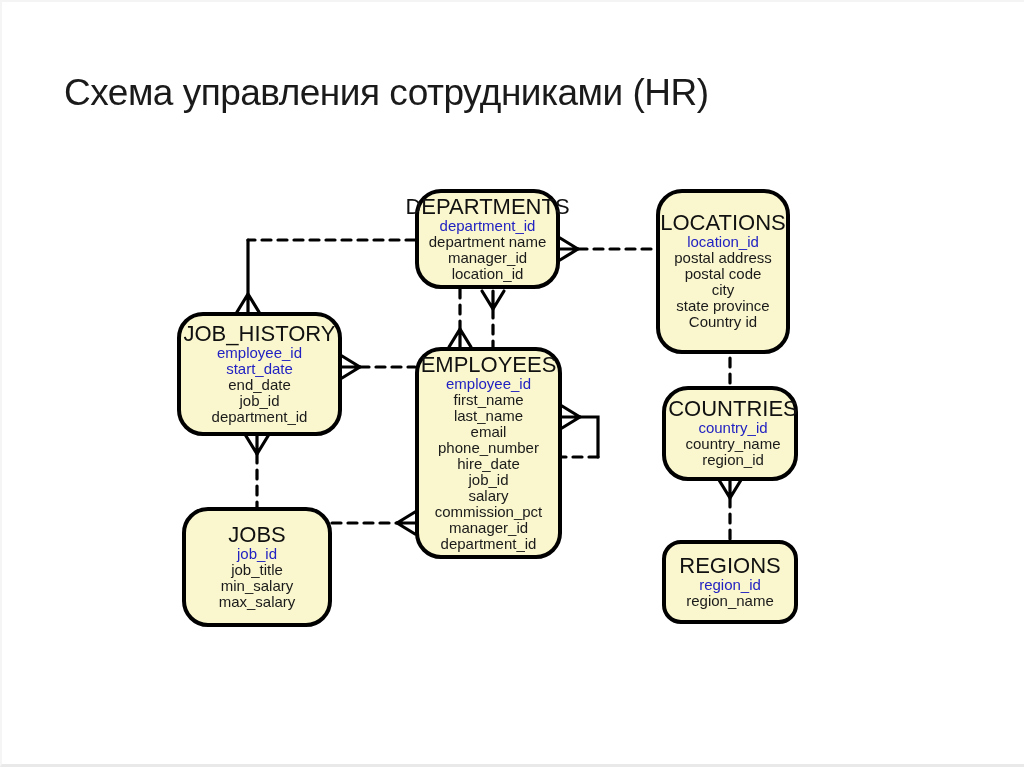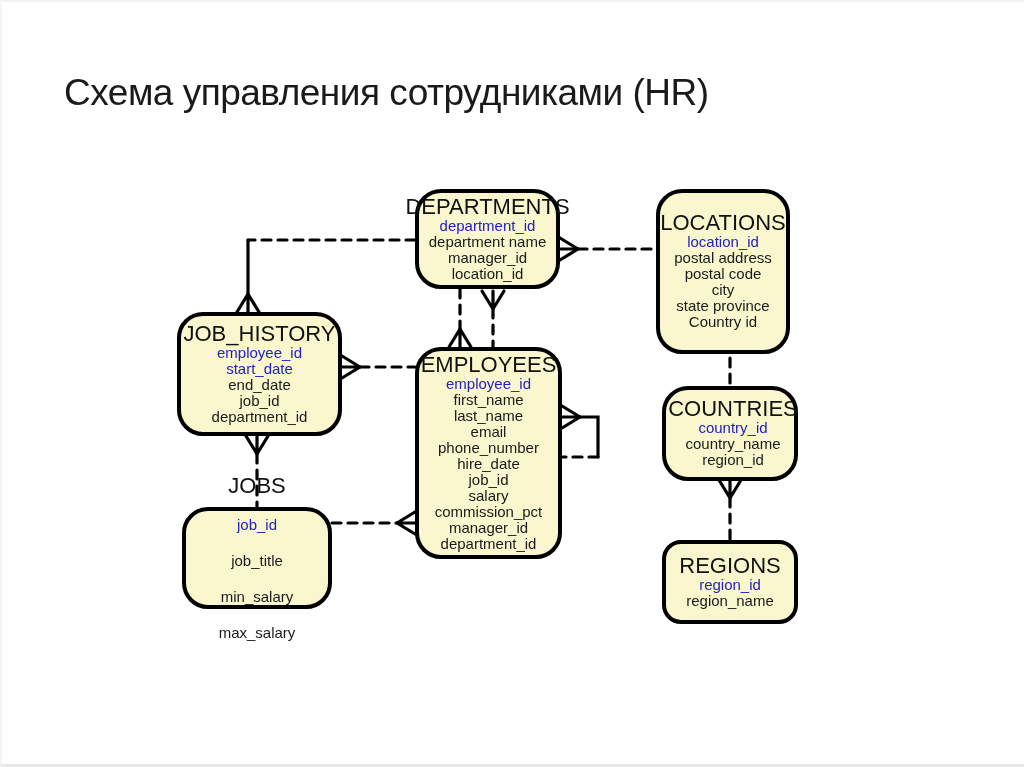--- a/index.html
+++ b/index.html
@@ -147,21 +147,21 @@
     <div class="efield">department_id</div>
   </div>
 
   <div class="entity" style="left:660px;top:384px;width:136px;height:95px;padding-left:10px;">
     <div class="etitle">COUNTRIES</div>
     <div class="efield pk">country_id</div>
     <div class="efield">country_name</div>
     <div class="efield">region_id</div>
   </div>
 
-  <div class="entity" style="left:180px;top:505px;width:150px;height:102px;gap:20px;">
+  <div class="entity" style="left:180px;top:505px;width:150px;height:120px;">
     <div class="etitle">JOBS</div>
     <div class="efield pk">job_id</div>
     <div class="efield">job_title</div>
     <div class="efield">min_salary</div>
     <div class="efield">max_salary</div>
   </div>
 
   <div class="entity" style="left:660px;top:538px;width:136px;height:84px;border-radius:19px;">
     <div class="etitle">REGIONS</div>
     <div class="efield pk">region_id</div>

